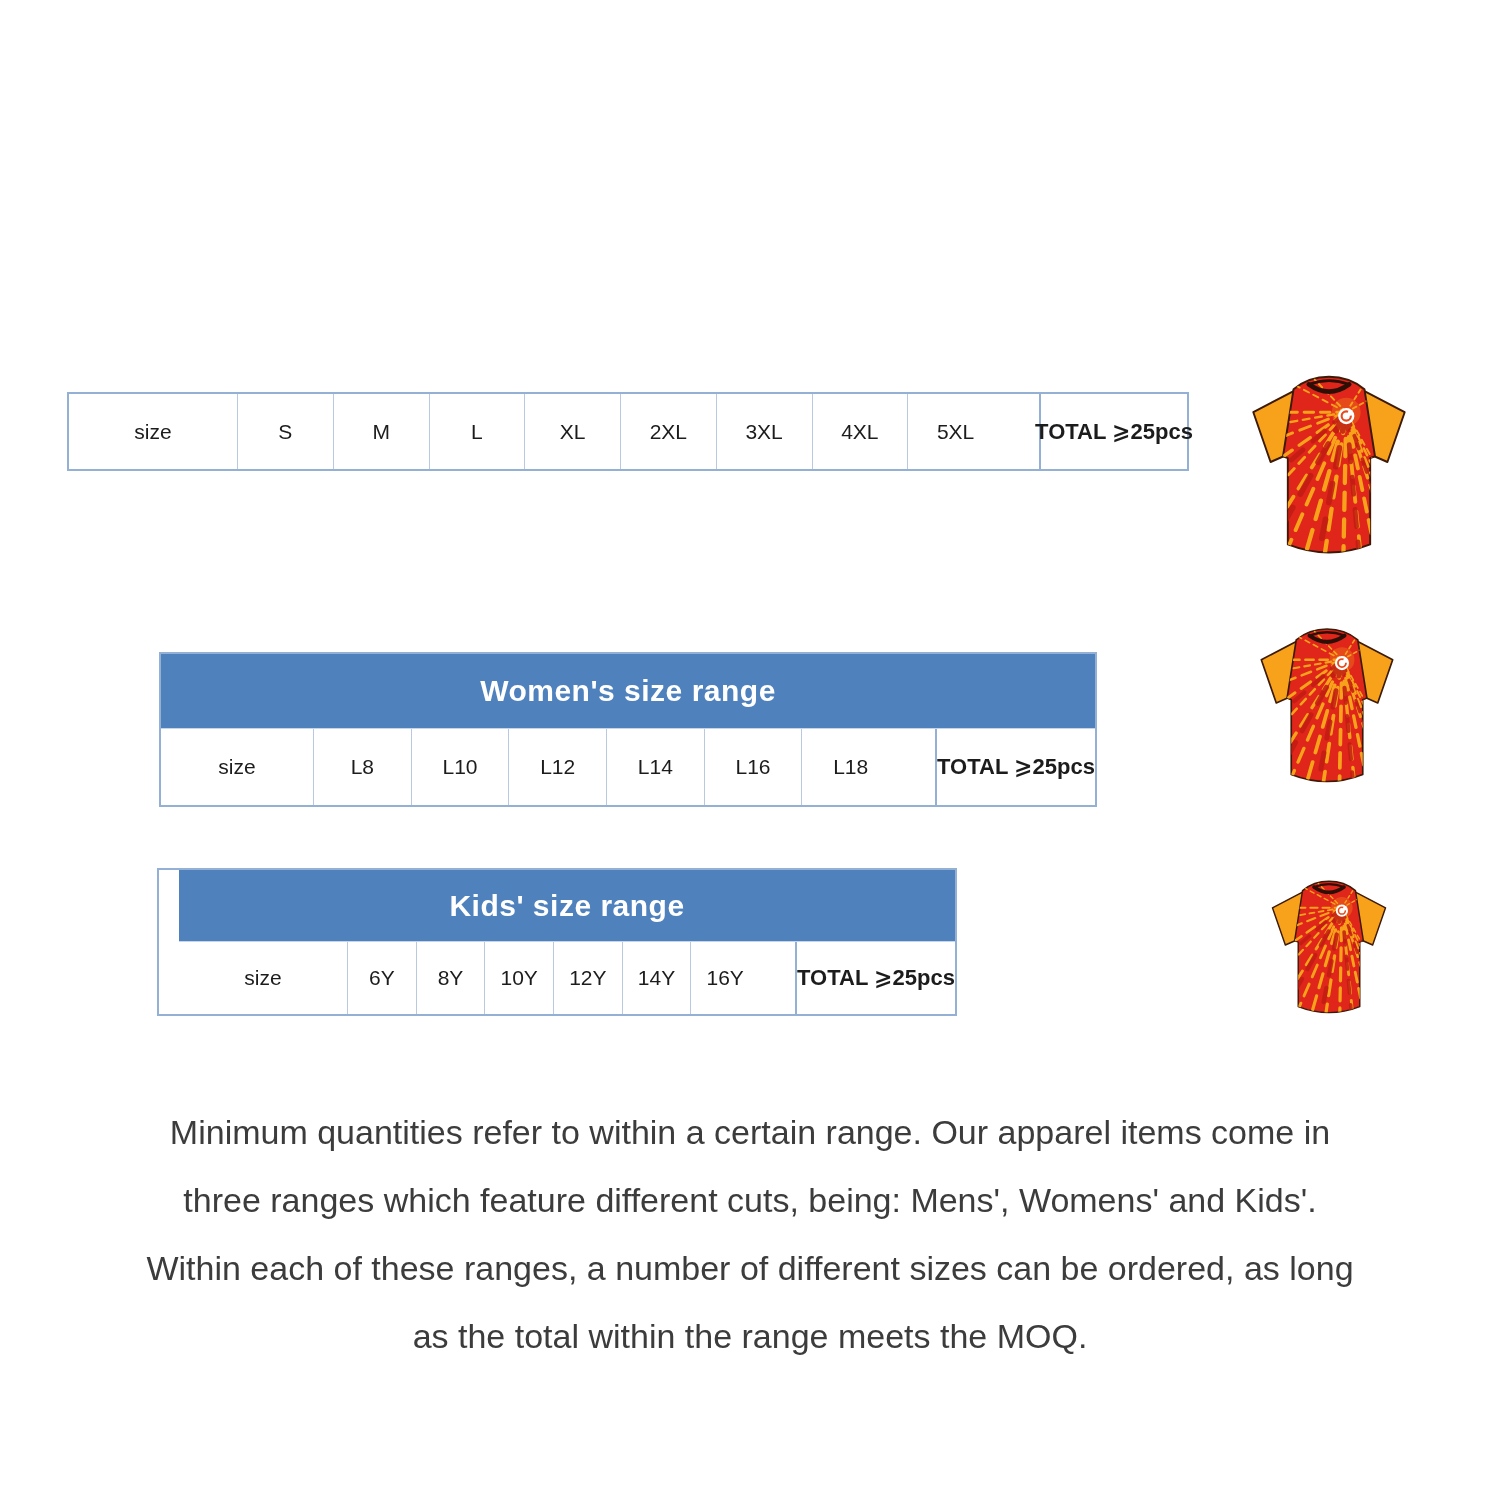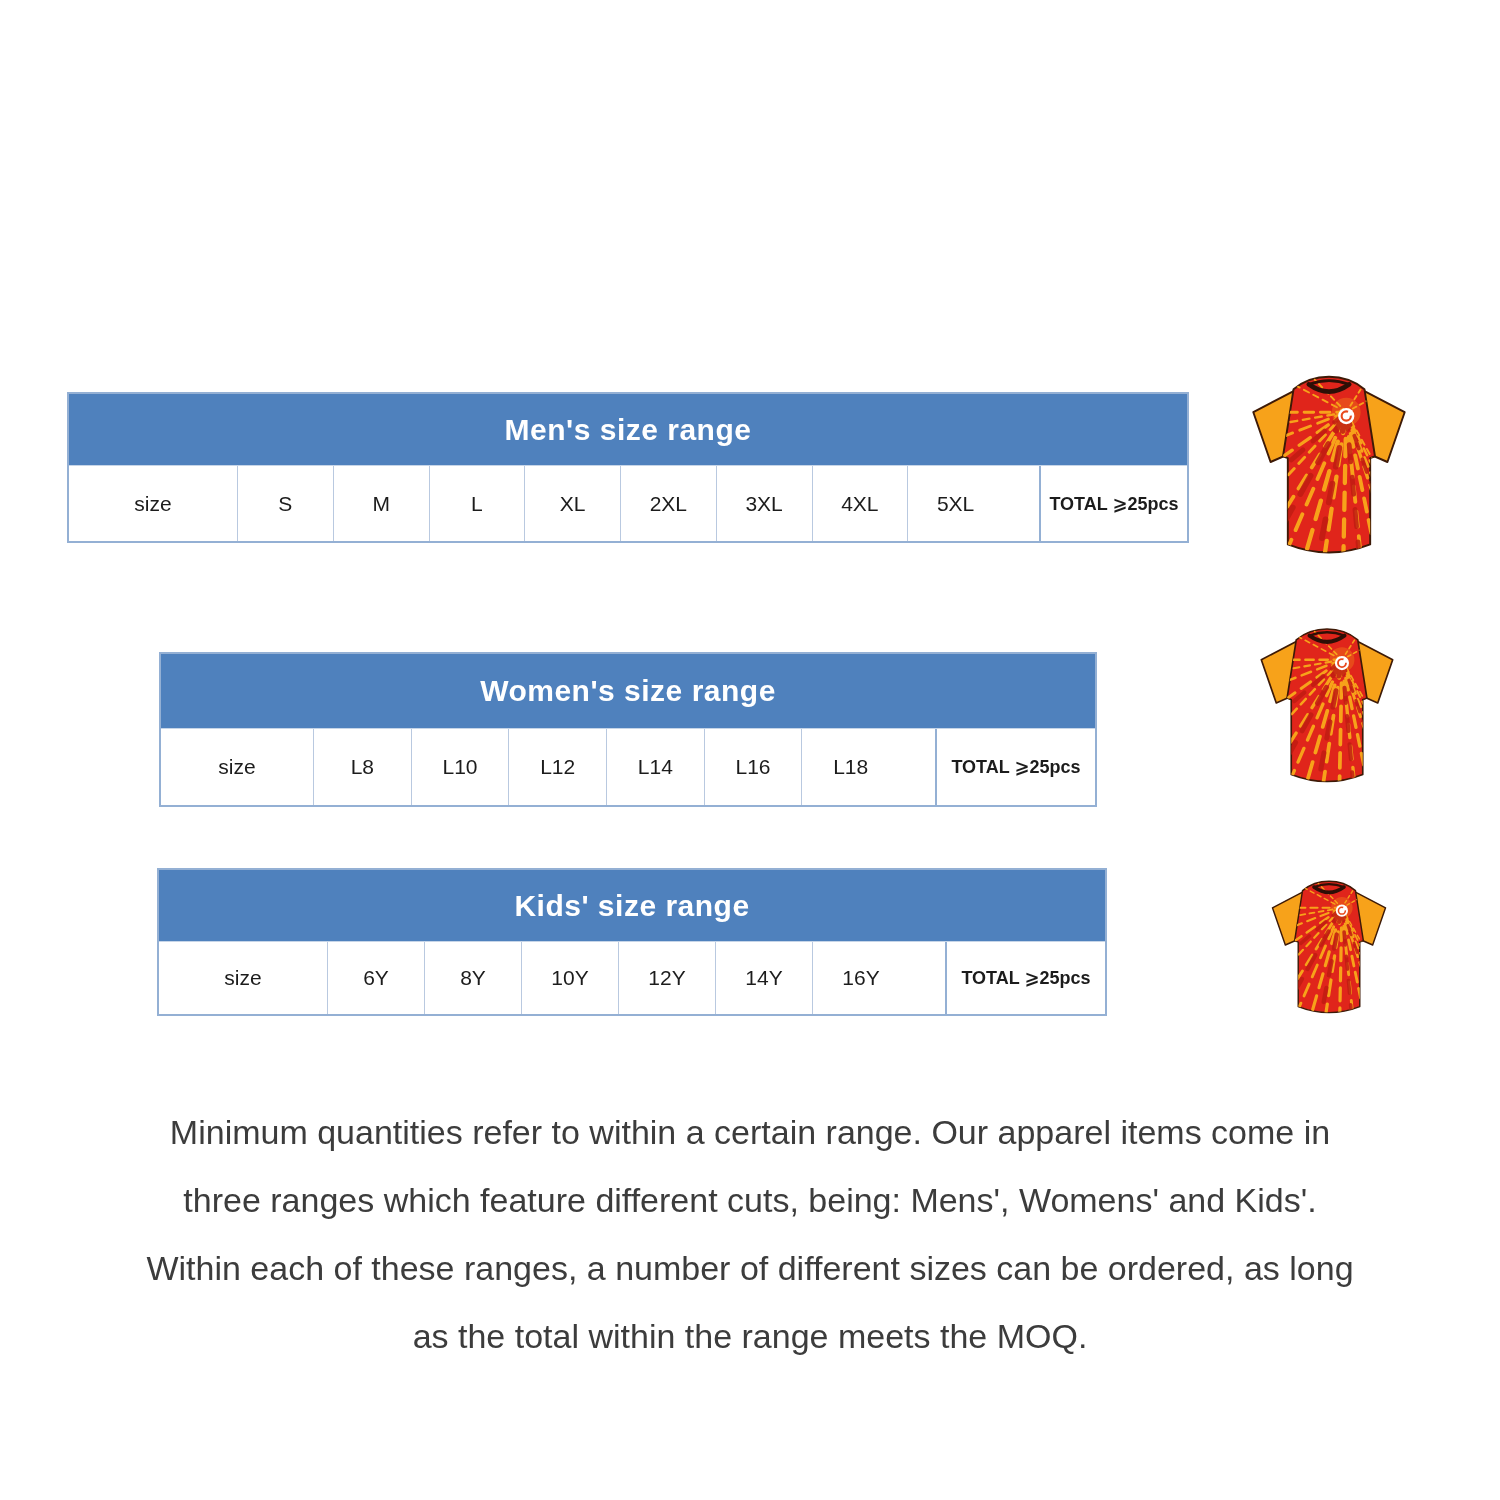--- a/index.html
+++ b/index.html
@@ -44,34 +44,34 @@
     justify-content: center;
     font-size: 21px;
     color: #1c1c1c;
     border-left: 1px solid #b9c9e0;
     box-sizing: border-box;
     white-space: nowrap;
   }
   .cell:first-child { border-left: none; }
   .cell.total {
     font-weight: bold;
-    font-size: 18px;
+    font-size: 22px;
     border-left: 2px solid #94b0d4;
     margin-left: 36px;
   }
 
   #mens-table   { left: 67px;  top: 392px; width: 1122px; }
   #mens-table   .tbl-title { height: 71px; }
   #mens-table   .tbl-row   { height: 75px; grid-template-columns: 168px repeat(8, 1fr) 184px; }
 
   #womens-table { left: 159px; top: 652px; width: 938px; }
   #womens-table .tbl-title { height: 74px; }
   #womens-table .tbl-row   { height: 76px; grid-template-columns: 152px repeat(6, 1fr) 196px; }
 
-  #kids-table   { left: 157px; top: 868px; width: 950px; }
+  #kids-table   { left: 157px; top: 868px; width: 800px; padding-left: 20px; }
   #kids-table   .tbl-title { height: 71px; }
   #kids-table   .tbl-row   { height: 72px; grid-template-columns: 168px repeat(6, 1fr) 196px; }
 
   
   .shirt { position: absolute; }
   #mens-shirt   { left: 1238px; top: 365px; width: 182px; height: 194px; }
   #womens-shirt { left: 1248px; top: 617px; width: 158px; height: 172px; }
   #kids-shirt   { left: 1261px; top: 872px; width: 136px; height: 146px; }
   .shirt svg { width: 100%; height: 100%; display: block; }
 
@@ -140,21 +140,20 @@
         <path d="M74,19 Q95,34 116,19" fill="none" stroke="#2e0f06" stroke-width="5" stroke-linecap="round"></path>
         <path d="M74,19 Q95,11 116,19" fill="none" stroke="#2e0f06" stroke-width="3" stroke-linecap="round"></path>
 
         <circle cx="113" cy="52" r="8.5" fill="#ffffff"></circle>
         <circle cx="113" cy="52" r="4.8" fill="none" stroke="#e8491d" stroke-width="2.2" stroke-dasharray="24 5"></circle>
       </symbol>
     </defs>
   </svg>
 
   <section class="size-table" id="mens-table">
-    <div class="tbl-title">Men's size range</div>
     <div class="tbl-row">
       <div class="cell">size</div>
       <div class="cell">S</div>
       <div class="cell">M</div>
       <div class="cell">L</div>
       <div class="cell">XL</div>
       <div class="cell">2XL</div>
       <div class="cell">3XL</div>
       <div class="cell">4XL</div>
       <div class="cell">5XL</div>

